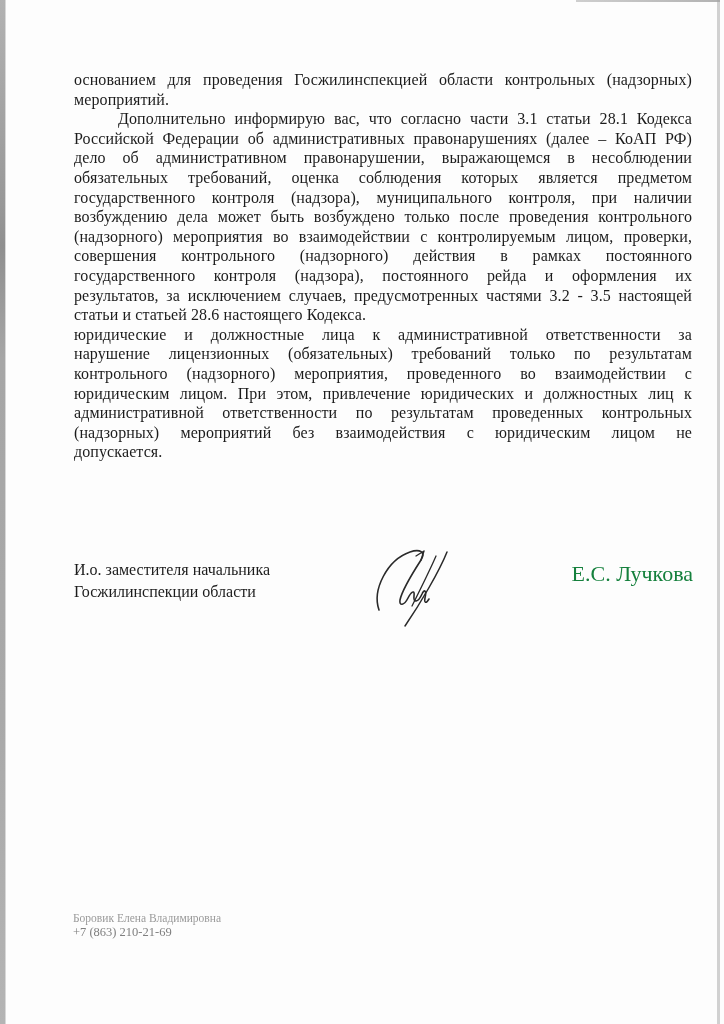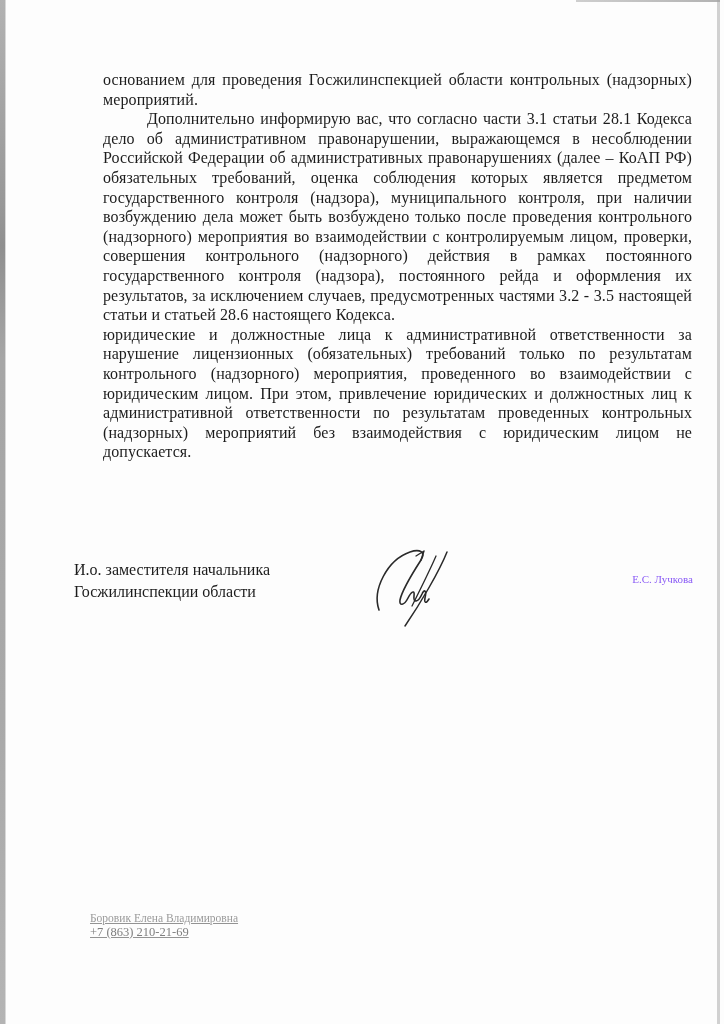--- a/index.html
+++ b/index.html
@@ -33,67 +33,65 @@
     color: #1c1c1c;
     letter-spacing: 0.1px;
   }
   .line {
     text-align: justify;
     text-align-last: justify;
     -moz-text-align-last: justify;
     height: 19.6px;
     overflow: visible;
     white-space: nowrap;
-    margin-left: 29px;
   }
   .line.last {
     text-align-last: left;
     -moz-text-align-last: left;
   }
   .line.indent { text-indent: 44px; }
   
   .signoff {
     position: absolute; left: 74px; top: 559px;
     font-size: 16px; line-height: 22px; color: #1c1c1c;
   }
   .signature-svg {
     position: absolute; left: 366px; top: 546px;
     width: 94px; height: 84px;
   }
   .signer {
-    position: absolute; right: 31px; top: 573px;
-    font-size: 11px; color: #8b5cf6;
+    position: absolute; right: 31px; top: 561px;
+    font-size: 22px; color: #15803d;
   }
   
   .footer {
-    position: absolute; left: 90px; top: 911px;
+    position: absolute; left: 73px; top: 911px;
     color: #939393;
-    text-decoration: underline;
   }
   .footer .f-name { font-size: 11.5px; line-height: 14px; color: #9a9a9a; }
   .footer .f-phone { font-size: 12.5px; line-height: 15px; color: #7f7f7f; margin-top: 0; }
 </style>
 </head>
 <body>
 
 <div class="page">
 
   <div class="edge-left"></div>
   <div class="edge-right"></div>
   <div class="edge-top"></div>
 
   <div class="text-block">
       <div>
         <div class="line">основанием для проведения Госжилинспекцией области контрольных (надзорных)</div>
         <div class="line last">мероприятий.</div>
       </div>
       <div>
         <div class="line indent">Дополнительно информирую вас, что согласно части 3.1 статьи 28.1 Кодекса</div>
+        <div class="line">Российской Федерации об административных правонарушениях (далее – КоАП РФ)</div>
         <div class="line">дело об административном правонарушении, выражающемся в несоблюдении</div>
-        <div class="line">Российской Федерации об административных правонарушениях (далее – КоАП РФ)</div>
         <div class="line">обязательных требований, оценка соблюдения которых является предметом</div>
         <div class="line">государственного контроля (надзора), муниципального контроля, при наличии</div>
         <div class="line">возбуждению дела может быть возбуждено только после проведения контрольного</div>
         <div class="line">(надзорного) мероприятия во взаимодействии с контролируемым лицом, проверки,</div>
         <div class="line">совершения контрольного (надзорного) действия в рамках постоянного</div>
         <div class="line">государственного контроля (надзора), постоянного рейда и оформления их</div>
         <div class="line">результатов, за исключением случаев, предусмотренных частями 3.2 - 3.5 настоящей</div>
         <div class="line last">статьи и статьей 28.6 настоящего Кодекса.</div>
       </div>
       <div>

